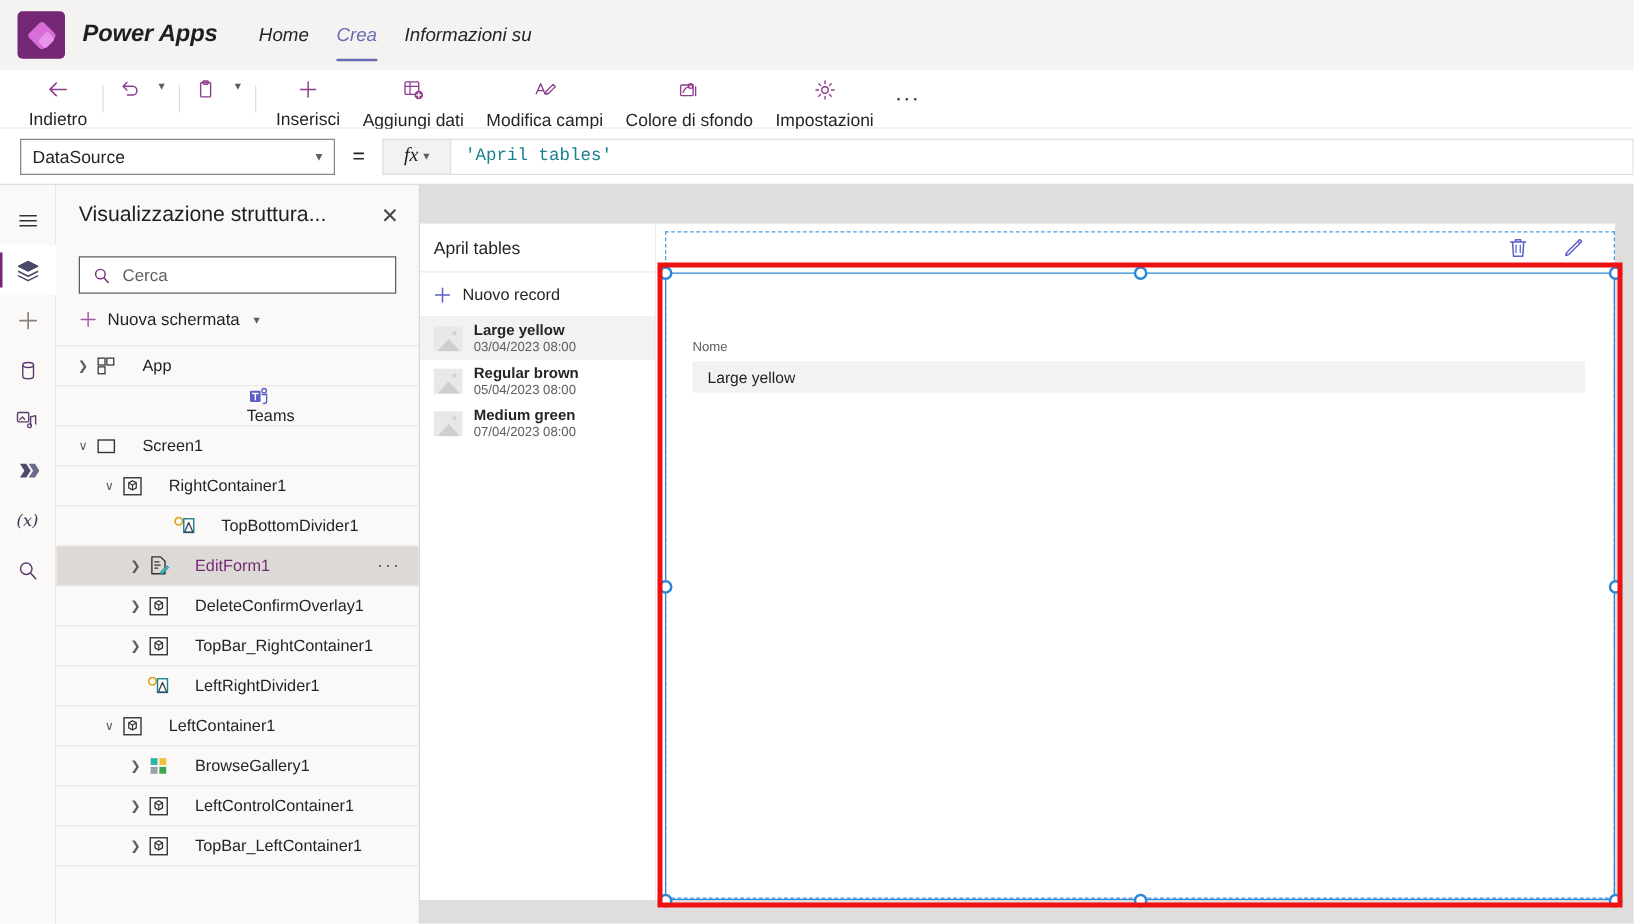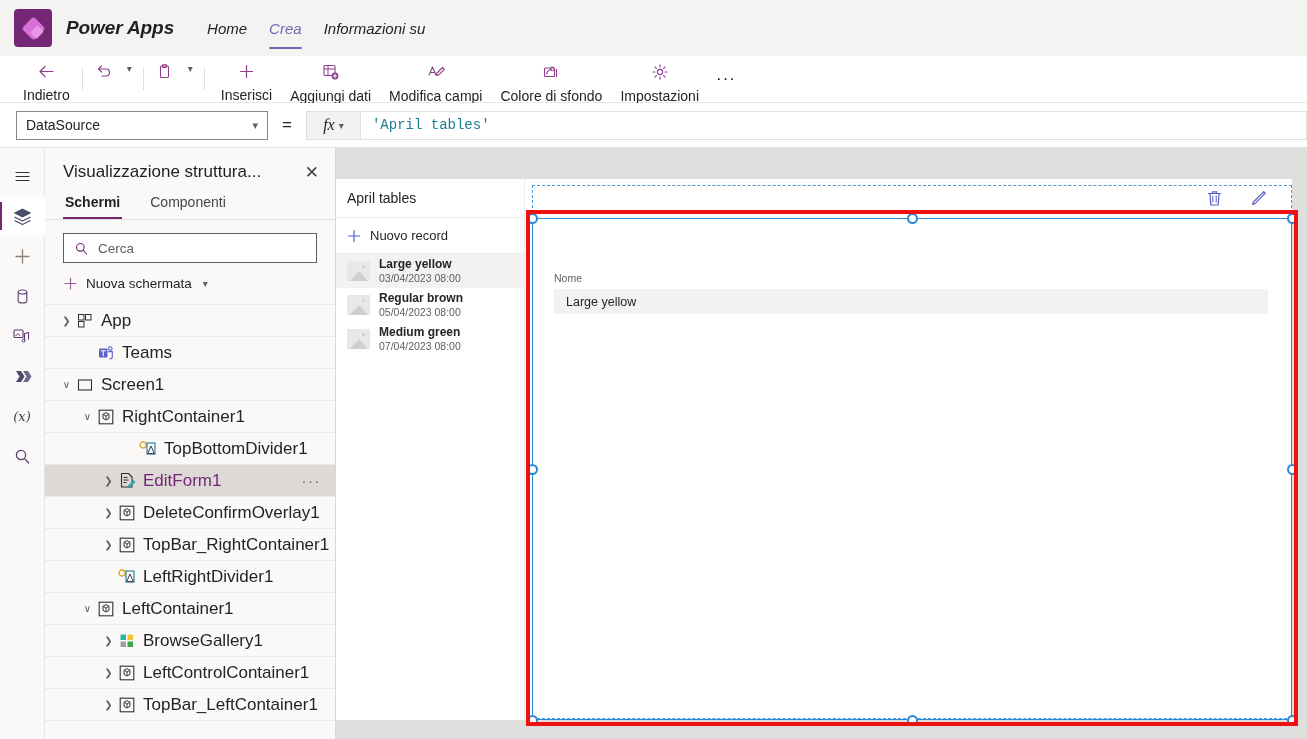--- a/index.html
+++ b/index.html
@@ -147,21 +147,21 @@
     display: flex; align-items: center; height: 32px; cursor: pointer;
     border-bottom: 1px solid #ebe9e7; position: relative;
   }
   .tr-row.selected { background: #ddd9d6; }
   .tr-row.selected .tr-label { color: #742774; }
   .tr-chev {
     width: 15px; font-size: 10px; color: #605e5c;
     display: flex; align-items: center; justify-content: center; flex: none;
   }
   .tr-ico { width: 22px; display: flex; align-items: center; justify-content: center; flex: none; }
-  .tr-label { font-size: 17px; color: #242424; margin-left: 5px; white-space: nowrap; }
+  .tr-label { font-size: 13px; color: #242424; margin-left: 18px; white-space: nowrap; }
   .tr-more {
     position: absolute; right: 14px; font-size: 15px; color: #605e5c;
     letter-spacing: 1.5px; line-height: 1;
   }
 
   
   .canvas-area {
     position: absolute; left: 336px; top: 148px; width: 971px; height: 591px;
     background: #dfdedd; overflow: hidden;
   }
@@ -399,24 +399,20 @@
           <path d="m11.6 11.6 4 4.4" stroke="#5b3a6b" stroke-width="1.2" stroke-linecap="round"></path>
         </svg>
     </div>
   </div>
 
   <div class="tree-panel">
     <div class="tp-head">
       <div class="tp-title">Visualizzazione struttura...</div>
       <div class="tp-close">✕</div>
     </div>
-    <div class="tp-tabs">
-      <div class="tp-tab active">Schermi</div>
-      <div class="tp-tab">Componenti</div>
-    </div>
     <div class="tp-search">
       <svg width="15" height="15" viewBox="0 0 15 15">
           <circle cx="6.3" cy="6.3" r="3.8" stroke="#742774" stroke-width="1.1" fill="none"></circle>
           <path d="m9.2 9.2 3.4 3.8" stroke="#742774" stroke-width="1.1" stroke-linecap="round"></path>
         </svg>
       <span class="tp-search-txt">Cerca</span>
     </div>
     <div class="tp-new">
       <svg width="15" height="15" viewBox="0 0 15 15">
           <path d="M7.5 2v11M2 7.5h11" stroke="#a25ea2" stroke-width="1.2" stroke-linecap="round"></path>
@@ -429,21 +425,21 @@
           <span class="tr-chev">❯</span>
           <span class="tr-ico">
             <svg width="16" height="16" viewBox="0 0 16 16">
               <rect x="1.5" y="1.5" width="5.5" height="5.5" stroke="#323130" stroke-width="1" fill="none"></rect>
               <rect x="8.5" y="1.5" width="5.5" height="5.5" stroke="#323130" stroke-width="1" fill="none"></rect>
               <rect x="1.5" y="8.5" width="5.5" height="5.5" stroke="#323130" stroke-width="1" fill="none"></rect>
             </svg>
           </span>
           <span class="tr-label">App</span>
         </div>
-        <div class="tr-row" style="padding-left: 35px;">
+        <div class="tr-row" style="padding-left: 35px; flex-direction: column;">
           <span class="tr-chev"></span>
           <span class="tr-ico">
             <svg width="17" height="16" viewBox="0 0 17 16">
               <rect x="1" y="3.5" width="8.5" height="9" rx="1" fill="#5b5fc7"></rect>
               <path d="M2.6 5.8h5.3M5.25 5.8v5.4" stroke="#fff" stroke-width="1.1"></path>
               <circle cx="12.3" cy="3.6" r="1.8" stroke="#5b5fc7" stroke-width="1.1" fill="none"></circle>
               <path d="M10.3 6.6h4v5.2a2 2 0 0 1-2 2h-1" stroke="#5b5fc7" stroke-width="1.1" fill="none"></path>
             </svg>
           </span>
           <span class="tr-label">Teams</span>

